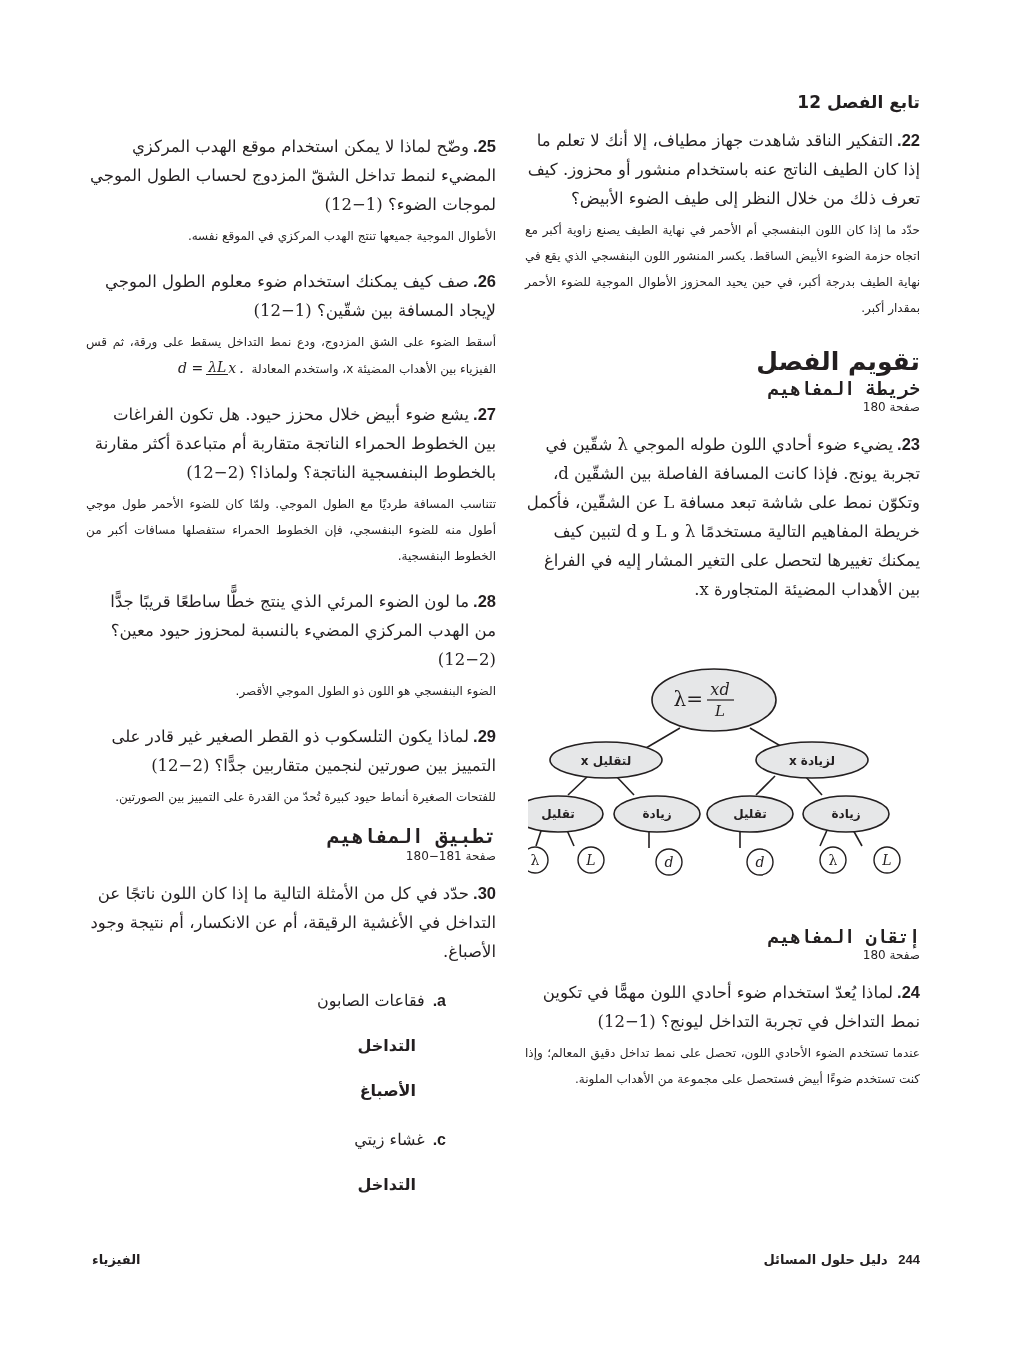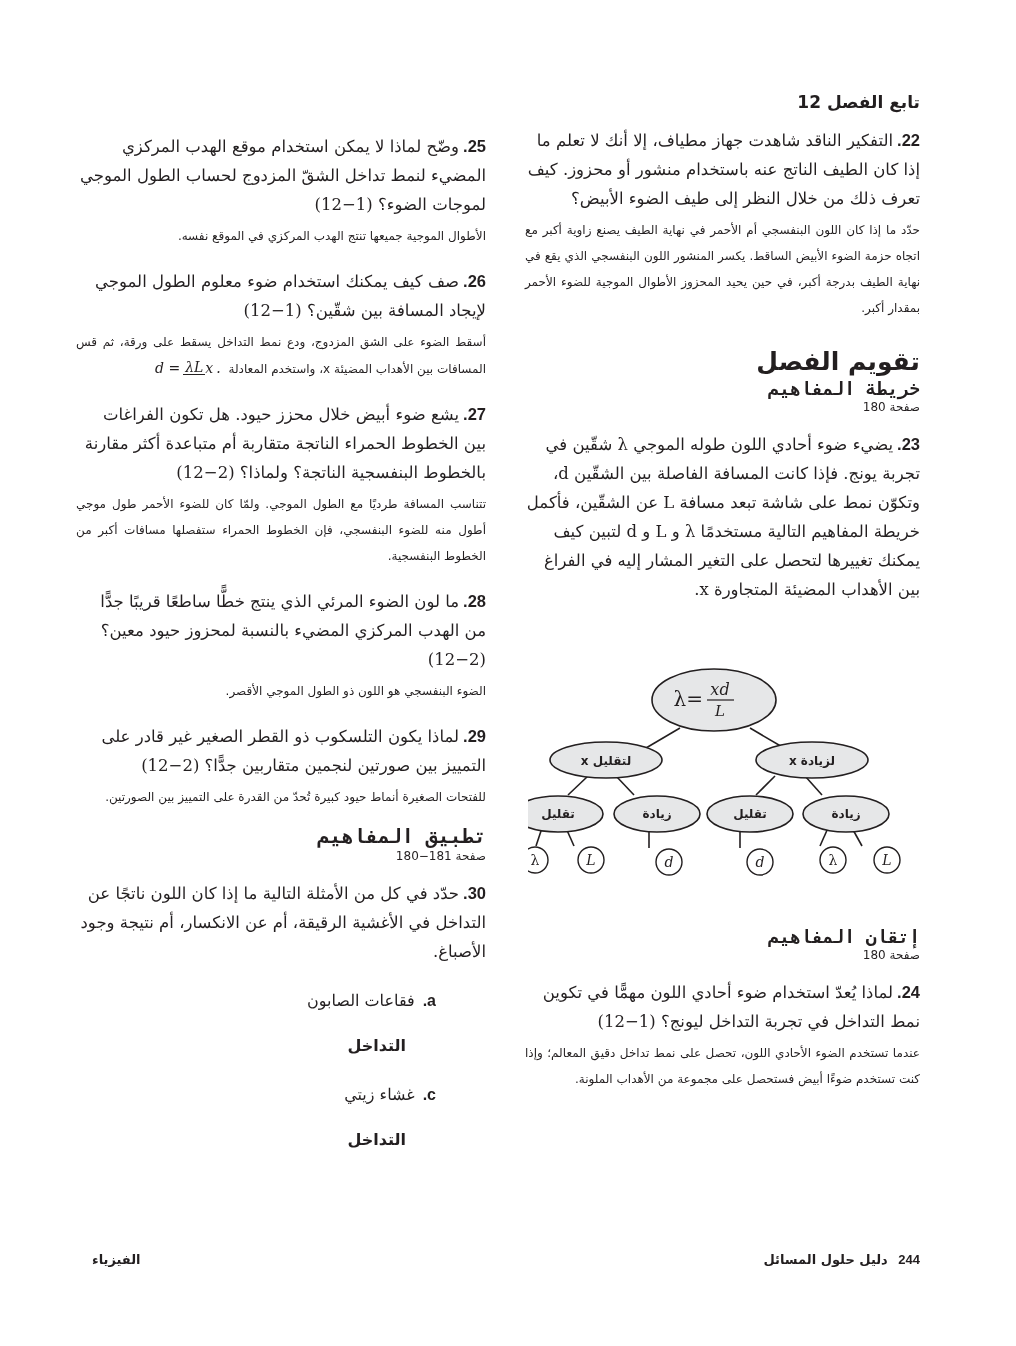--- a/index.html
+++ b/index.html
@@ -1,20 +1,20 @@
 <!DOCTYPE html>
 <html><head>
 <meta charset="utf-8">
 <style>
   html, body { margin:0; padding:0; background:#ffffff; }
   body { width:1016px; height:1346px; position:relative; overflow:hidden; color:#231f20;
          font-family:"DejaVu Serif", serif; }
   .col { position:absolute; direction:rtl; text-align:right; }
   #colR { left:525px; width:395px; top:92px; }
-  #colL { left:76px; width:410px; top:132px; }
+  #colL { left:86px; width:410px; top:132px; }
   .chapter-cont { font-family:"DejaVu Sans", sans-serif; font-weight:bold; font-size:17px; margin:0 0 14px 0; }
   .q { font-size:16.5px; line-height:29px; margin:0; }
   .q .num { font-family:"Liberation Sans", sans-serif; font-weight:bold; margin-left:4px; }
   .ans { font-family:"DejaVu Sans", sans-serif; font-weight:normal; font-size:12px; line-height:26px; margin:4px 0 0 0; text-align:justify; }
   .h-section { font-family:"DejaVu Sans", sans-serif; font-weight:bold; font-size:24px; margin:22px 0 2px 0; }
   .h-sub { font-family:Liberation Mono, monospace; font-weight:bold; font-size:18px; margin:0; }
   .page-ref { font-family:"DejaVu Sans", sans-serif; font-size:12px; margin:0 0 16px 0; }
   .sub-item { font-size:16px; line-height:28px; padding-right:50px; margin:21px 0; }
   .sub-item .letter { font-family:"Liberation Sans", sans-serif; font-weight:bold; margin-left:8px; }
   .sub-ans { font-family:"DejaVu Sans", sans-serif; font-weight:bold; font-size:16px; padding-right:80px; margin:14px 0 26px 0; }
@@ -107,21 +107,21 @@
 
 <div id="colL" class="col">
   <div>
     <p class="q"><span class="num">25.</span><span>وضّح لماذا لا يمكن استخدام موقع الهدب المركزي المضيء لنمط تداخل الشقّ المزدوج لحساب الطول الموجي لموجات الضوء؟ (1−12)</span></p>
     <p class="ans">الأطوال الموجية جميعها تنتج الهدب المركزي في الموقع نفسه.</p>
   </div>
   <div class="gap"></div>
   <div>
     <p class="q"><span class="num">26.</span><span>صف كيف يمكنك استخدام ضوء معلوم الطول الموجي لإيجاد المسافة بين شقّين؟ (1−12)</span></p>
     <p class="ans">
-      <span>أسقط الضوء على الشق المزدوج، ودع نمط التداخل يسقط على ورقة، ثم قس المسافات بين الأهداب المضيئة x، واستخدم المعادلة</span>
+      <span>أسقط الضوء على الشق المزدوج، ودع نمط التداخل يسقط على ورقة، ثم قس الفيزياء بين الأهداب المضيئة x، واستخدم المعادلة</span>
       <span dir="ltr" style="display:inline-flex;align-items:center;font-family:'DejaVu Serif',serif;font-style:italic;font-size:14px;margin-right:4px;">
         <span>d =</span>
         <span style="display:inline-flex;flex-direction:row;align-items:center;line-height:13px;margin:0 3px;">
           <span style="border-bottom:1.2px solid #231f20;padding:0 2px;">λL</span>
           <span>x</span>
         </span>
         <span>.</span>
       </span>
     </p>
   </div>
@@ -144,20 +144,21 @@
   <p class="h-sub" style="font-size:20px;margin-top:14px">تطبيق المفاهيم</p>
   <p class="page-ref">صفحة 181−180</p>
 
   <div>
     <p class="q"><span class="num">30.</span><span>حدّد في كل من الأمثلة التالية ما إذا كان اللون ناتجًا عن التداخل في الأغشية الرقيقة، أم عن الانكسار، أم نتيجة وجود الأصباغ.</span></p>
     <div>
       <p class="sub-item"><span class="letter">a.</span><span>فقاعات الصابون</span></p>
       <p class="sub-ans">التداخل</p>
     </div>
     <div>
+      <p class="sub-ans">الأصباغ</p>
     </div>
     <div>
       <p class="sub-item"><span class="letter">c.</span><span>غشاء زيتي</span></p>
       <p class="sub-ans">التداخل</p>
     </div>
   </div>
 </div>
 
 <div class="footer" style="right:96px;">
   <span style="font-family:'Liberation Sans',sans-serif;margin-left:6px;">244</span>

